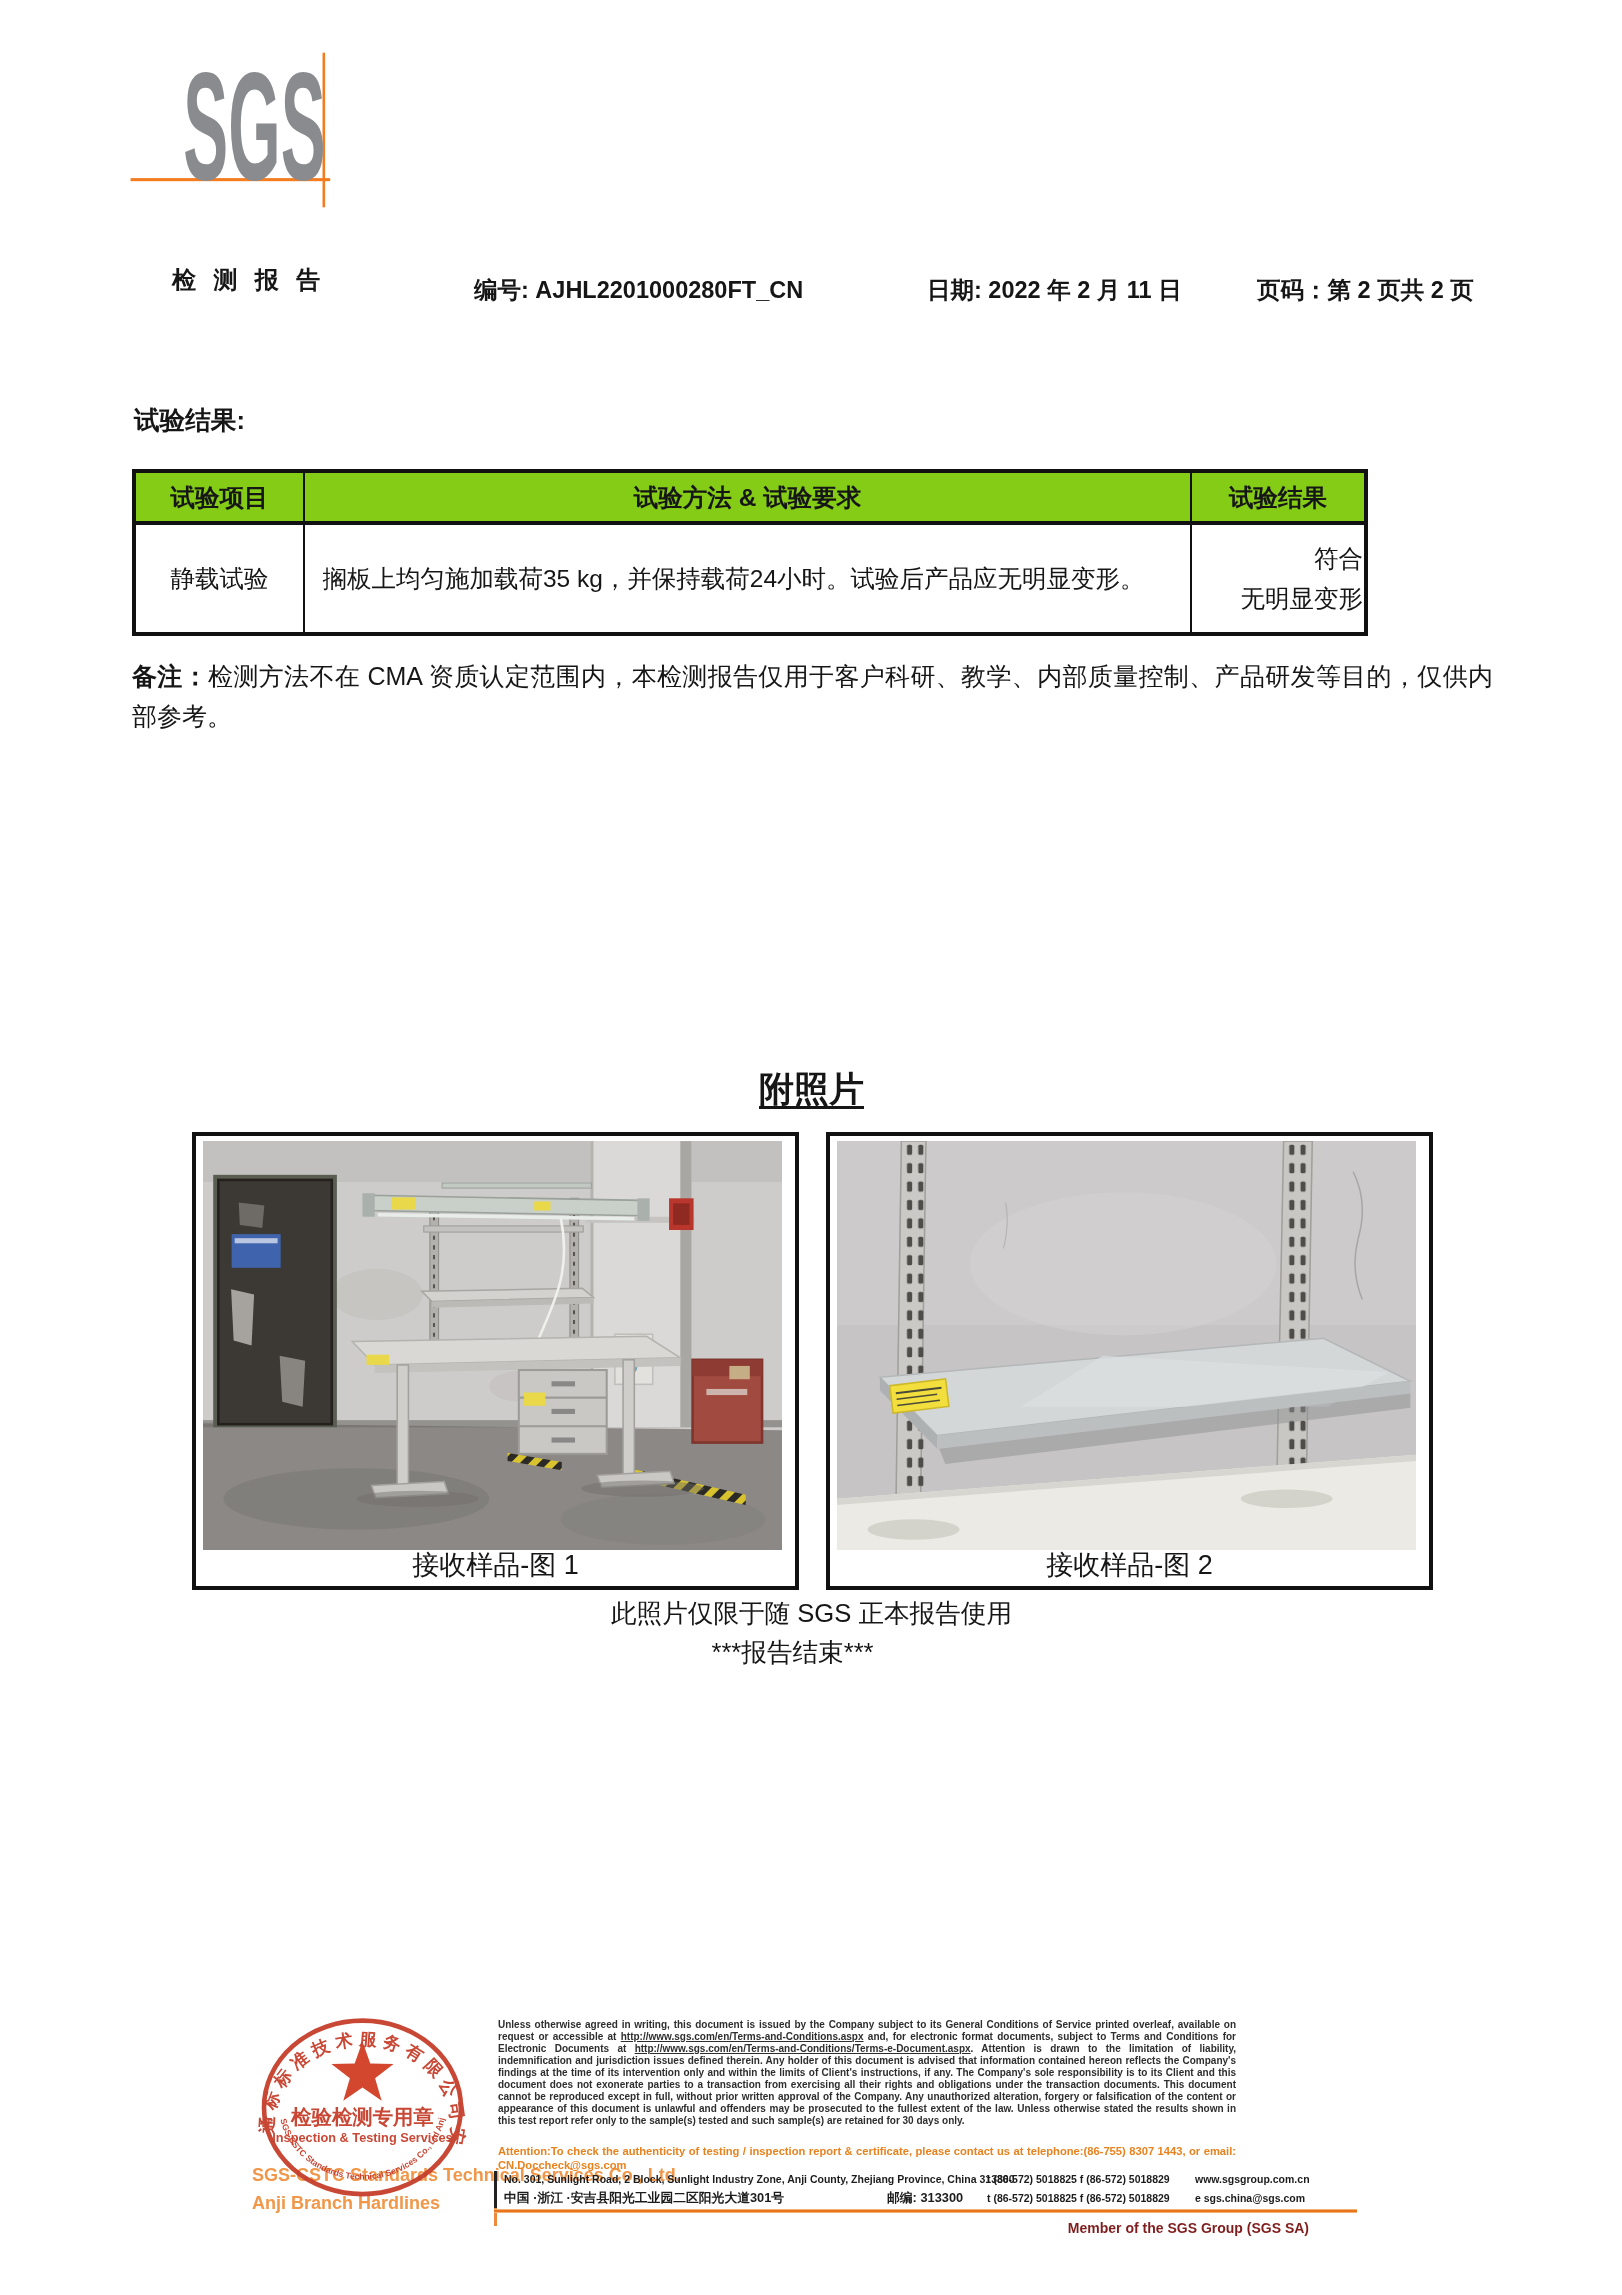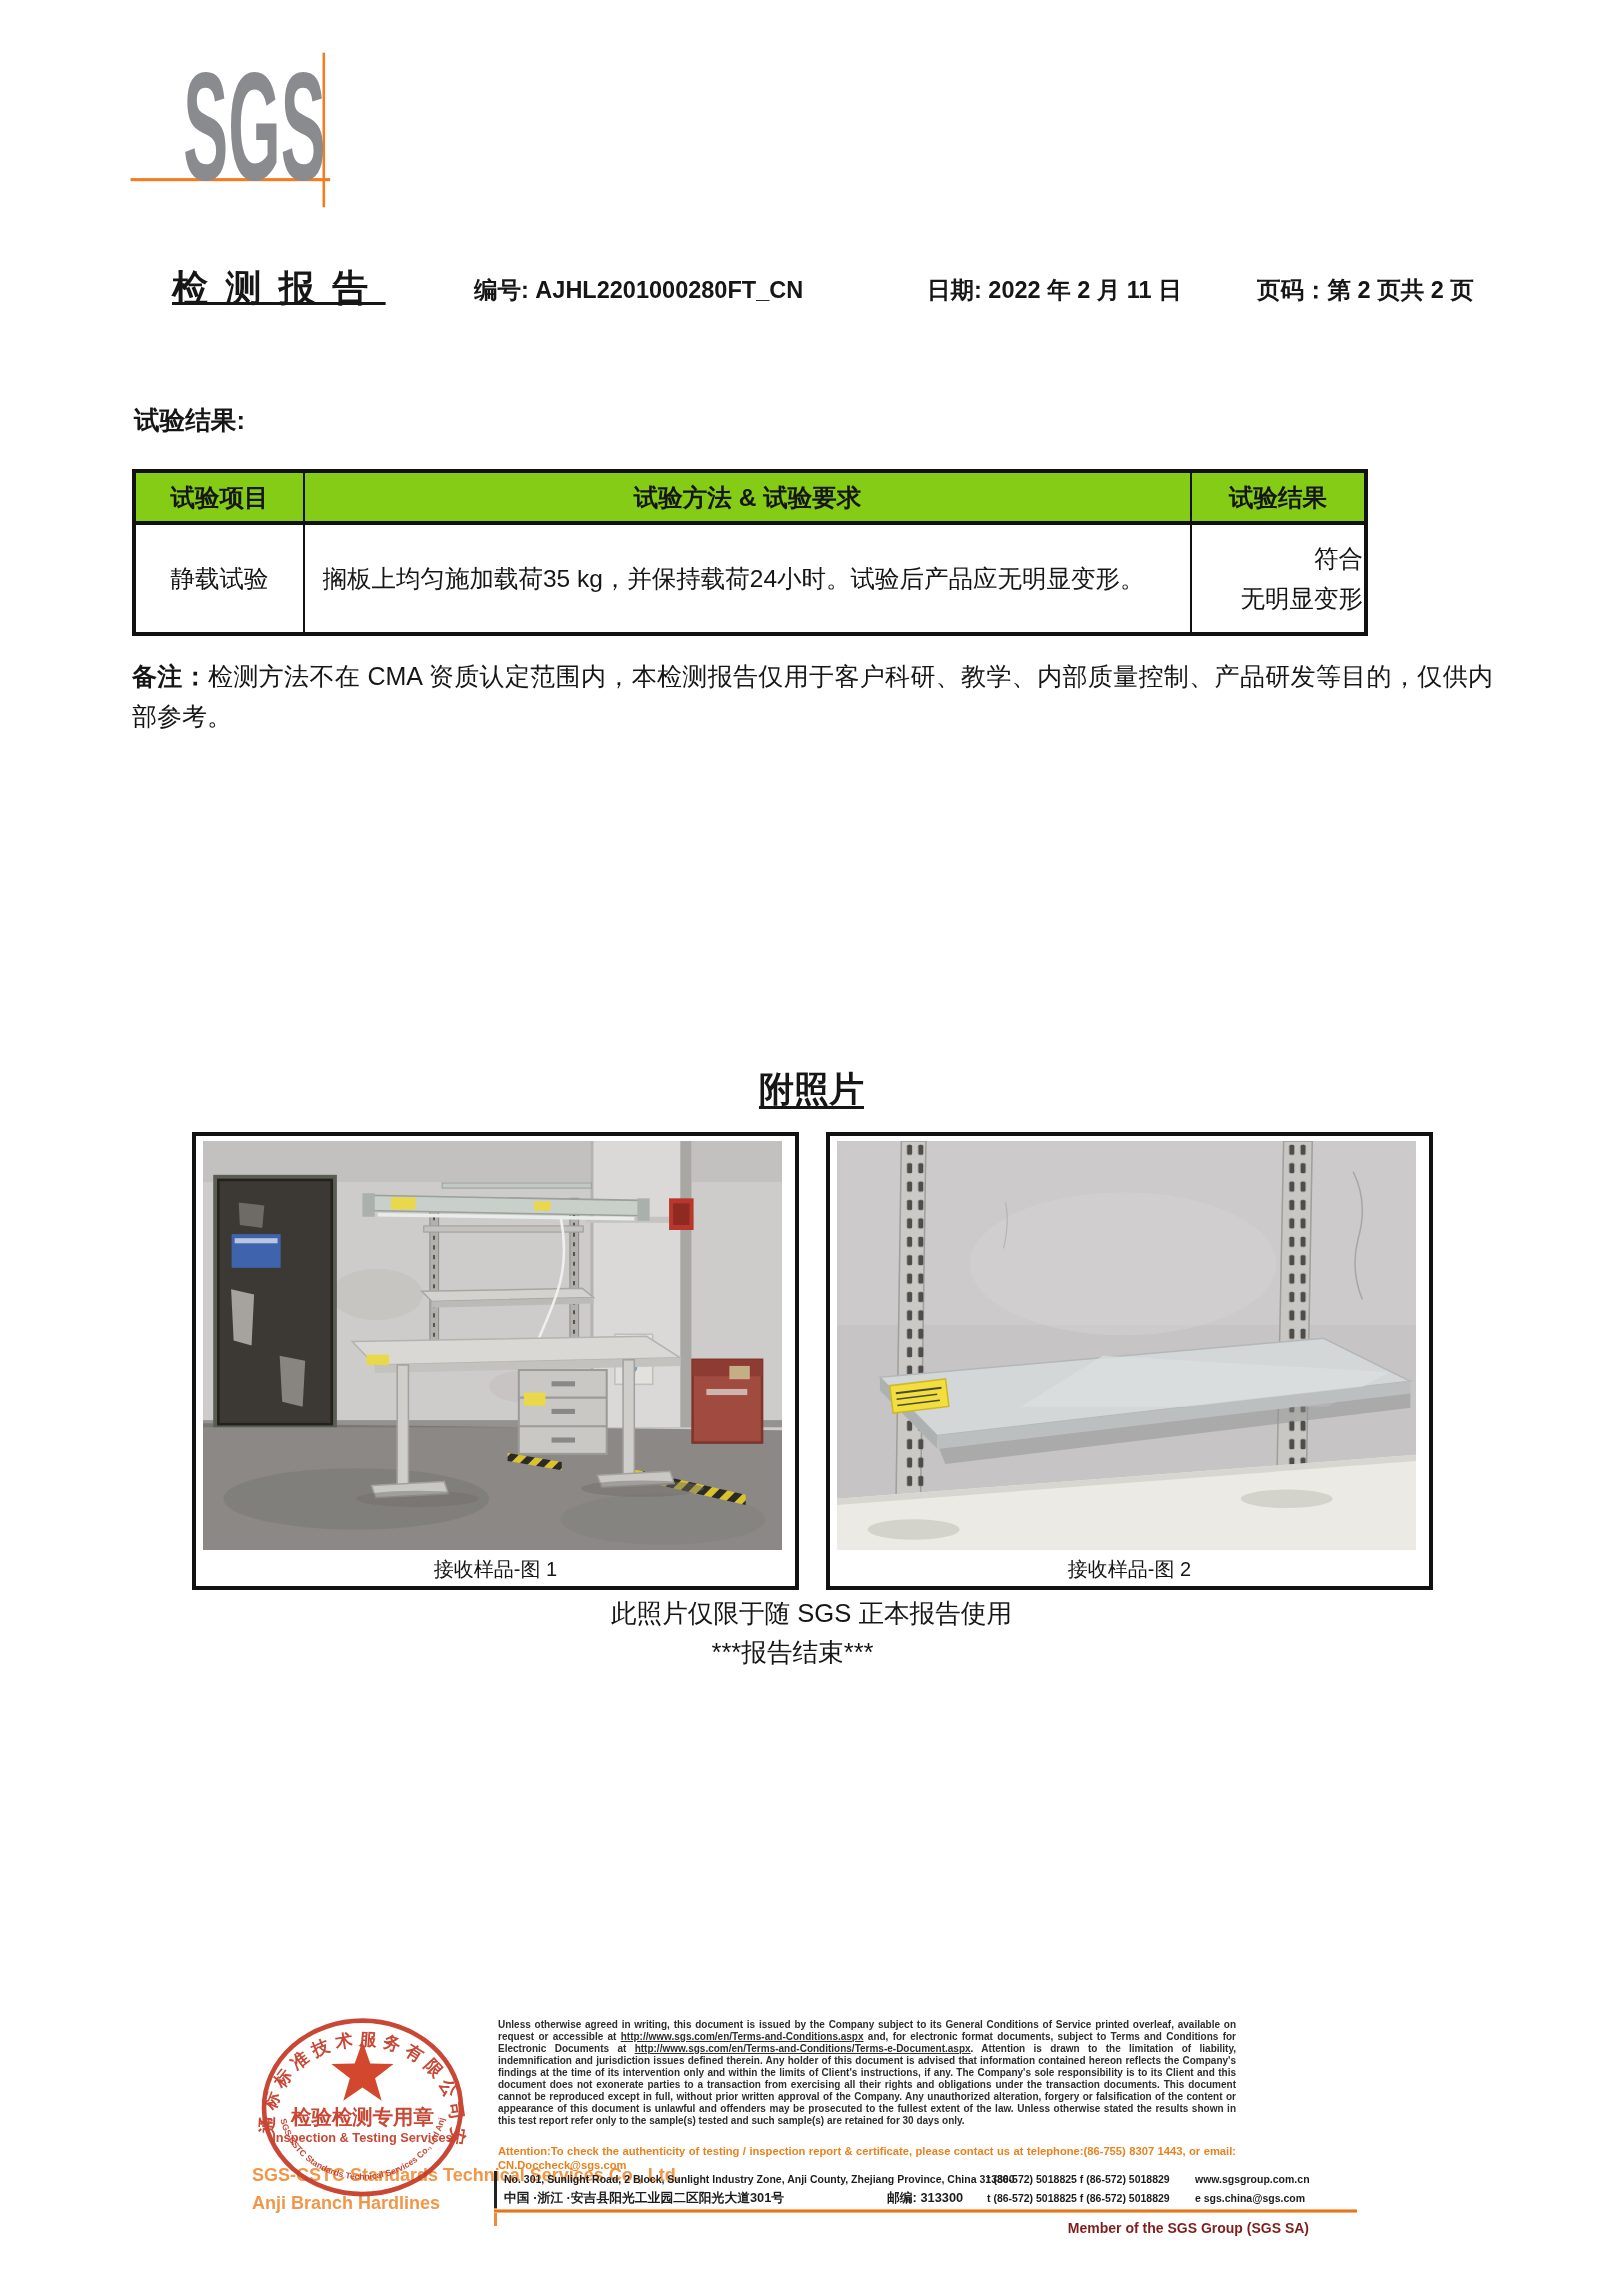--- a/index.html
+++ b/index.html
@@ -3,21 +3,21 @@
 <meta charset="utf-8">
 <style>
   html,body{margin:0;padding:0;background:#e8e8e8;}
   #page{
     position:relative;width:1623px;height:2295px;background:#ffffff;
     font-family:"Liberation Sans","DejaVu Sans",sans-serif;color:#161616;
     overflow:hidden;margin:0 auto;
   }
   .abs{position:absolute;}
   
-  .doc-title{left:172px;top:264px;font-size:36px;font-weight:bold;letter-spacing:17.4px;text-decoration:underline;}
+  .doc-title{left:172px;top:264px;font-size:24px;font-weight:bold;letter-spacing:17.4px;}
   .hdr-field{top:274px;font-size:23.5px;font-weight:bold;white-space:nowrap;}
   .hdr-no{left:474px;text-align:center;} .hdr-date{left:927px;} .hdr-page{left:1257px;}
   
   .sec-label{left:134px;top:403px;font-size:25.6px;font-weight:bold;}
   table.results{
     position:absolute;left:132px;top:469px;width:1232px;
     border-collapse:collapse;table-layout:fixed;
   }
   table.results col.c1{width:170px;} table.results col.c2{width:887px;} table.results col.c3{width:175px;}
   table.results th,table.results td{border:2.6px solid #111;}
@@ -33,21 +33,21 @@
   
   .note{left:132px;top:656px;width:1361px;font-size:25px;line-height:40px;text-align:justify;}
   .note b{font-weight:bold;}
   
   .photos-title{left:0;top:1066px;width:1623px;text-align:center;font-size:35px;font-weight:bold;}
   .photos-title span{text-decoration:underline;text-underline-offset:5.1px;}
   .photo-box{position:absolute;top:1132px;width:599px;height:450px;border:4.1px solid #111;background:#fff;}
   .photo-box.b1{left:192px;} .photo-box.b2{left:826px;}
   .photo-frame{position:absolute;left:6.6px;top:5.1px;width:579px;height:409px;background:#cfcdcb;}
   .photo-frame svg{display:block;}
-  .photo-caption{position:absolute;left:0;bottom:3.1px;width:100%;text-align:center;font-size:20px;}
+  .photo-caption{position:absolute;left:0;bottom:3.1px;width:100%;text-align:center;font-size:27px;}
   .usage-note{left:0;top:1596px;width:1623px;text-align:center;font-size:25.6px;}
   .end-note{left:0;top:1635px;width:1585px;text-align:center;font-size:25.6px;}
   
   .company-orange{color:#f0974a;font-weight:bold;font-size:18px;white-space:nowrap;}
   .co1{left:252px;top:2165px;} .co2{left:252px;top:2193px;}
   .stamp{left:255px;top:2013px;opacity:.93;}
   .disclaimer{
     left:498px;top:2019px;width:738px;font-size:10px;line-height:12px;
     font-weight:600;color:#2e2e2e;text-align:justify;
   }

